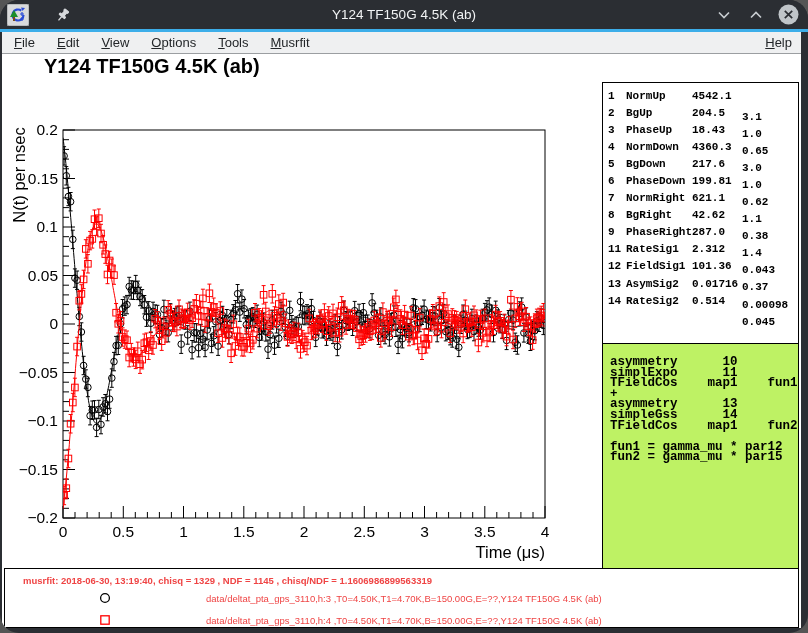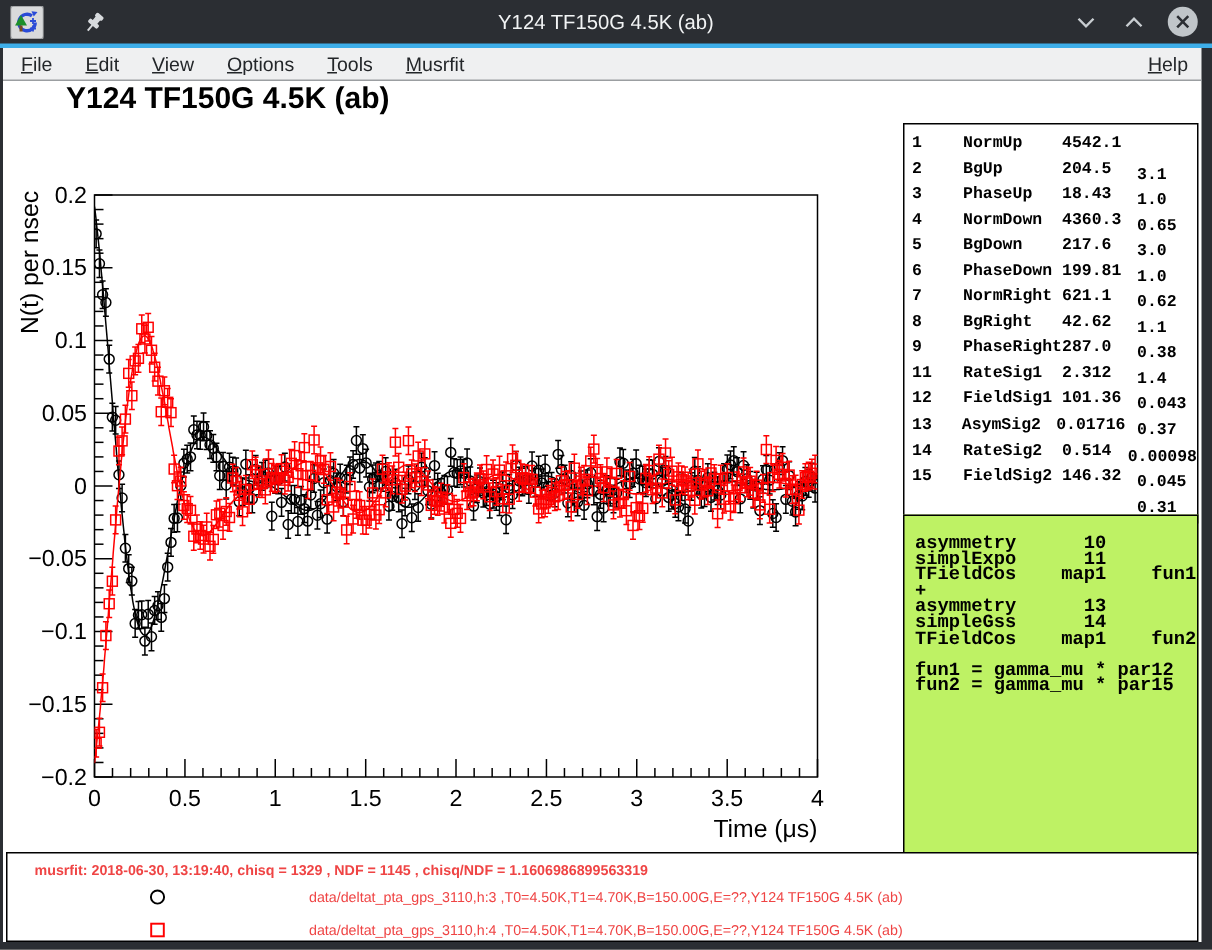--- a/index.html
+++ b/index.html
@@ -1,17 +1,17 @@
 <!DOCTYPE html>
 <html><head>
 <meta charset="utf-8">
 <style>
   html,body{margin:0;padding:0;background:#555;}
   .window{position:relative;width:808px;height:633px;background:#2b2e33;overflow:hidden;
-          font-family:"Liberation Sans",sans-serif;}
+          font-family:"Liberation Sans",sans-serif;border-radius:19px;}
   
   .titlebar{position:absolute;top:0;left:0;width:808px;height:29px;background:#2b2e33;
             display:flex;align-items:center;}
   .appicon{width:22px;height:22px;margin-left:7px;}
   .pin{margin-left:26px;}
   .wtitle{position:absolute;left:0;width:100%;text-align:center;color:#f2f4f5;font-size:13.5px;}
   .controls{margin-left:auto;display:flex;align-items:center;gap:10px;padding-right:9px;z-index:2;}
   .ctrl{width:22px;height:22px;display:flex;align-items:center;justify-content:center;cursor:default;}
   .accent{position:absolute;top:29px;left:0;width:808px;height:3px;background:#3daee9;}
   
@@ -23,21 +23,21 @@
   .menu-item span.u, .menu-help span.u{text-decoration:underline;}
   
   .content{position:absolute;top:54px;left:2px;width:799px;height:574px;background:#ffffff;z-index:0;}
   .plotsvg{position:absolute;top:0;left:0;width:808px;height:633px;z-index:1;}
   .plot-title{position:absolute;left:44px;top:55px;z-index:2;font-size:20px;font-weight:bold;color:#000;}
   
   .param-box{position:absolute;left:602px;top:82px;width:195px;height:261px;border:1px solid #000;
              background:#fff;z-index:2;font-family:"Liberation Mono",monospace;font-weight:bold;
              font-size:11px;color:#000;padding-top:4px;box-sizing:content-box;}
   .p-row{display:flex;height:17.1px;align-items:center;padding-left:5px;white-space:nowrap;}
-  .c-no{width:18px;}.c-name{width:66px;margin-left:16px;}.c-val{width:50px;}.c-err{flex:1;margin-top:42px;}
+  .c-no{width:18px;}.c-name{width:66px;}.c-val{width:50px;}.c-err{flex:1;margin-top:42px;}
   .theory-box{position:absolute;left:602px;top:343px;width:195px;height:225px;border:1px solid #000;
               background:#bef264;z-index:2;overflow:hidden;}
   .theory-box pre{margin:0;padding:13px 0 0 7px;font-family:"Liberation Mono",monospace;
                   font-weight:bold;font-size:12.5px;line-height:10.6px;color:#000;}
   
   .legend-box{position:absolute;left:4px;top:568px;width:793px;height:58px;border:1px solid #000;
               background:#fff;z-index:2;color:#ef4444;}
   .fit-info{position:absolute;left:18px;top:6px;font-size:9.5px;font-weight:bold;white-space:nowrap;}
   .leg-row{position:absolute;left:0;width:100%;height:14px;}
   .leg-row .mk{position:absolute;left:94px;top:0px;}
@@ -742,26 +742,20 @@
         <span class="c-name">AsymSig2</span>
         <span class="c-val">0.01716</span>
         <span class="c-err">0.00098</span>
       </div>
       <div class="p-row">
         <span class="c-no">14</span>
         <span class="c-name">RateSig2</span>
         <span class="c-val">0.514</span>
         <span class="c-err">0.045</span>
       </div>
-      <div class="p-row">
-        <span class="c-no">15</span>
-        <span class="c-name">FieldSig2</span>
-        <span class="c-val">146.32</span>
-        <span class="c-err">0.31</span>
-      </div>
     </div>
 
   <div class="theory-box">
     <pre id="theory-pre">asymmetry      10
 simplExpo      11
 TFieldCos    map1    fun1
 +
 asymmetry      13
 simpleGss      14
 TFieldCos    map1    fun2

